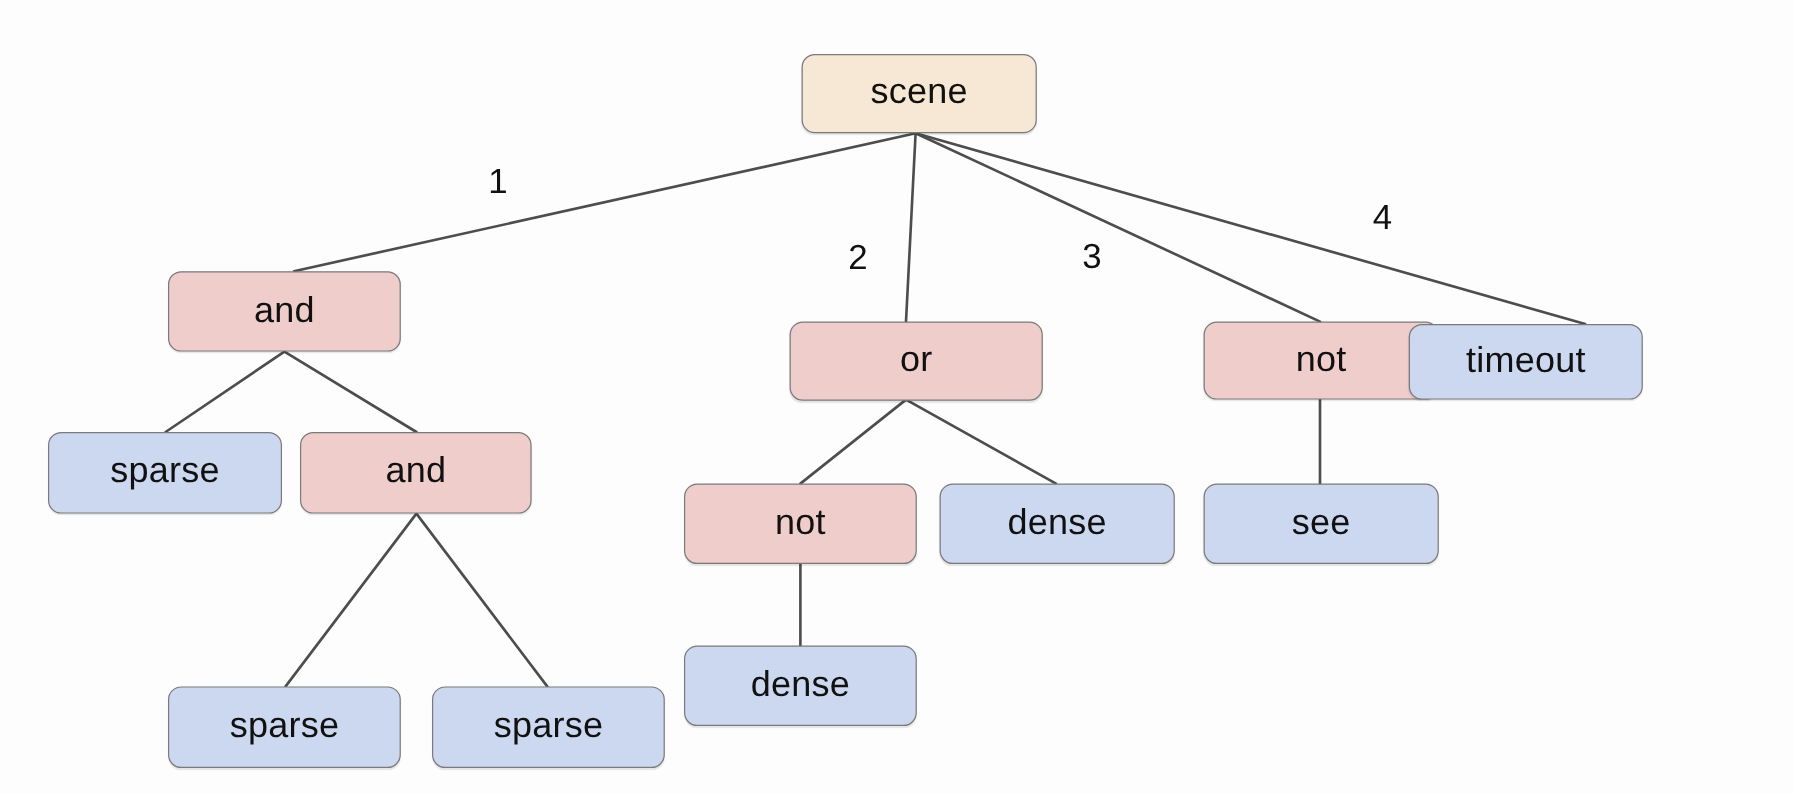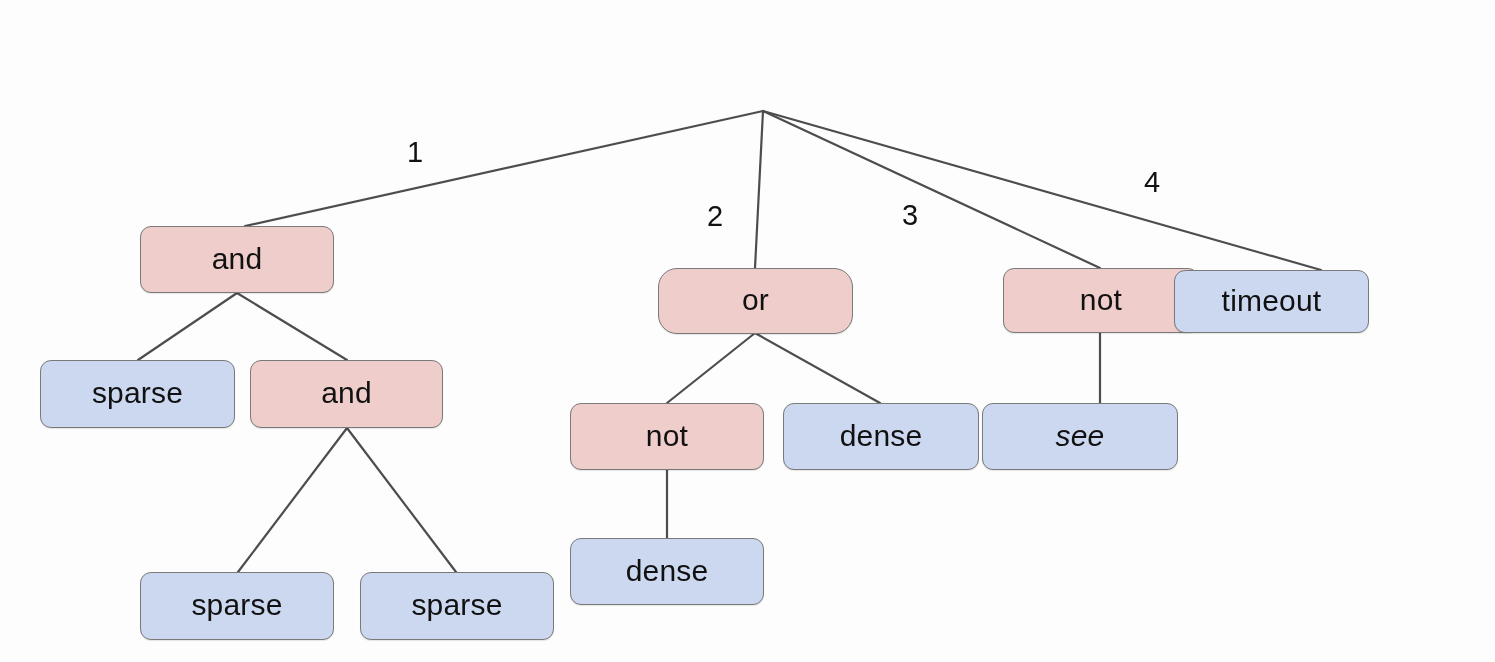--- a/index.html
+++ b/index.html
@@ -81,45 +81,48 @@
       <line x1="755" y1="333" x2="880" y2="403" stroke="#4d4d4d"></line>
       <line x1="667" y1="470" x2="667" y2="538" stroke="#4d4d4d"></line>
       <line x1="1100" y1="333" x2="1100" y2="403" stroke="#4d4d4d"></line>
     </svg>
 
   <div id="node-layer">
       <div class="edge-label" style="left: 415px; top: 152px;">1</div>
       <div class="edge-label" style="left: 715px; top: 216px;">2</div>
       <div class="edge-label" style="left: 910px; top: 215px;">3</div>
       <div class="edge-label" style="left: 1152px; top: 182px;">4</div>
+      <div class="node node-root" style="left: 668px; top: 45px; width: 196px; height: 66px; background: rgb(246, 232, 213); border-color: rgb(122, 122, 122); color: rgb(17, 17, 17);">
+        <span class="node-label">scene</span>
+      </div>
       <div class="node node-operator" style="left: 140px; top: 226px; width: 194px; height: 67px; background: rgb(238, 205, 203); border-color: rgb(122, 122, 122); color: rgb(17, 17, 17);">
         <span class="node-label">and</span>
       </div>
-      <div class="node node-operator" style="left: 658px; top: 268px; width: 195px; height: 66px; background: rgb(238, 205, 203); border-color: rgb(122, 122, 122); color: rgb(17, 17, 17); border-radius: 19px;">
+      <div class="node node-operator" style="left: 658px; top: 268px; width: 211px; height: 66px; background: rgb(238, 205, 203); border-color: rgb(122, 122, 122); color: rgb(17, 17, 17);">
         <span class="node-label">or</span>
       </div>
       <div class="node node-operator" style="left: 1003px; top: 268px; width: 196px; height: 65px; background: rgb(238, 205, 203); border-color: rgb(122, 122, 122); color: rgb(17, 17, 17);">
         <span class="node-label">not</span>
       </div>
       <div class="node node-leaf" style="left: 1174px; top: 270px; width: 195px; height: 63px; background: rgb(204, 216, 240); border-color: rgb(122, 122, 122); color: rgb(17, 17, 17);">
         <span class="node-label">timeout</span>
       </div>
       <div class="node node-leaf" style="left: 40px; top: 360px; width: 195px; height: 68px; background: rgb(204, 216, 240); border-color: rgb(122, 122, 122); color: rgb(17, 17, 17);">
         <span class="node-label">sparse</span>
       </div>
       <div class="node node-operator" style="left: 250px; top: 360px; width: 193px; height: 68px; background: rgb(238, 205, 203); border-color: rgb(122, 122, 122); color: rgb(17, 17, 17);">
         <span class="node-label">and</span>
       </div>
       <div class="node node-operator" style="left: 570px; top: 403px; width: 194px; height: 67px; background: rgb(238, 205, 203); border-color: rgb(122, 122, 122); color: rgb(17, 17, 17);">
         <span class="node-label">not</span>
       </div>
       <div class="node node-leaf" style="left: 783px; top: 403px; width: 196px; height: 67px; background: rgb(204, 216, 240); border-color: rgb(122, 122, 122); color: rgb(17, 17, 17);">
         <span class="node-label">dense</span>
       </div>
-      <div class="node node-leaf" style="left: 982px; top: 403px; width: 196px; height: 67px; background: rgb(204, 216, 240); border-color: rgb(122, 122, 122); color: rgb(17, 17, 17); font-style: italic;">
+      <div class="node node-leaf" style="left: 1003px; top: 403px; width: 196px; height: 67px; background: rgb(204, 216, 240); border-color: rgb(122, 122, 122); color: rgb(17, 17, 17);">
         <span class="node-label">see</span>
       </div>
       <div class="node node-leaf" style="left: 570px; top: 538px; width: 194px; height: 67px; background: rgb(204, 216, 240); border-color: rgb(122, 122, 122); color: rgb(17, 17, 17);">
         <span class="node-label">dense</span>
       </div>
       <div class="node node-leaf" style="left: 140px; top: 572px; width: 194px; height: 68px; background: rgb(204, 216, 240); border-color: rgb(122, 122, 122); color: rgb(17, 17, 17);">
         <span class="node-label">sparse</span>
       </div>
       <div class="node node-leaf" style="left: 360px; top: 572px; width: 194px; height: 68px; background: rgb(204, 216, 240); border-color: rgb(122, 122, 122); color: rgb(17, 17, 17);">
         <span class="node-label">sparse</span>

